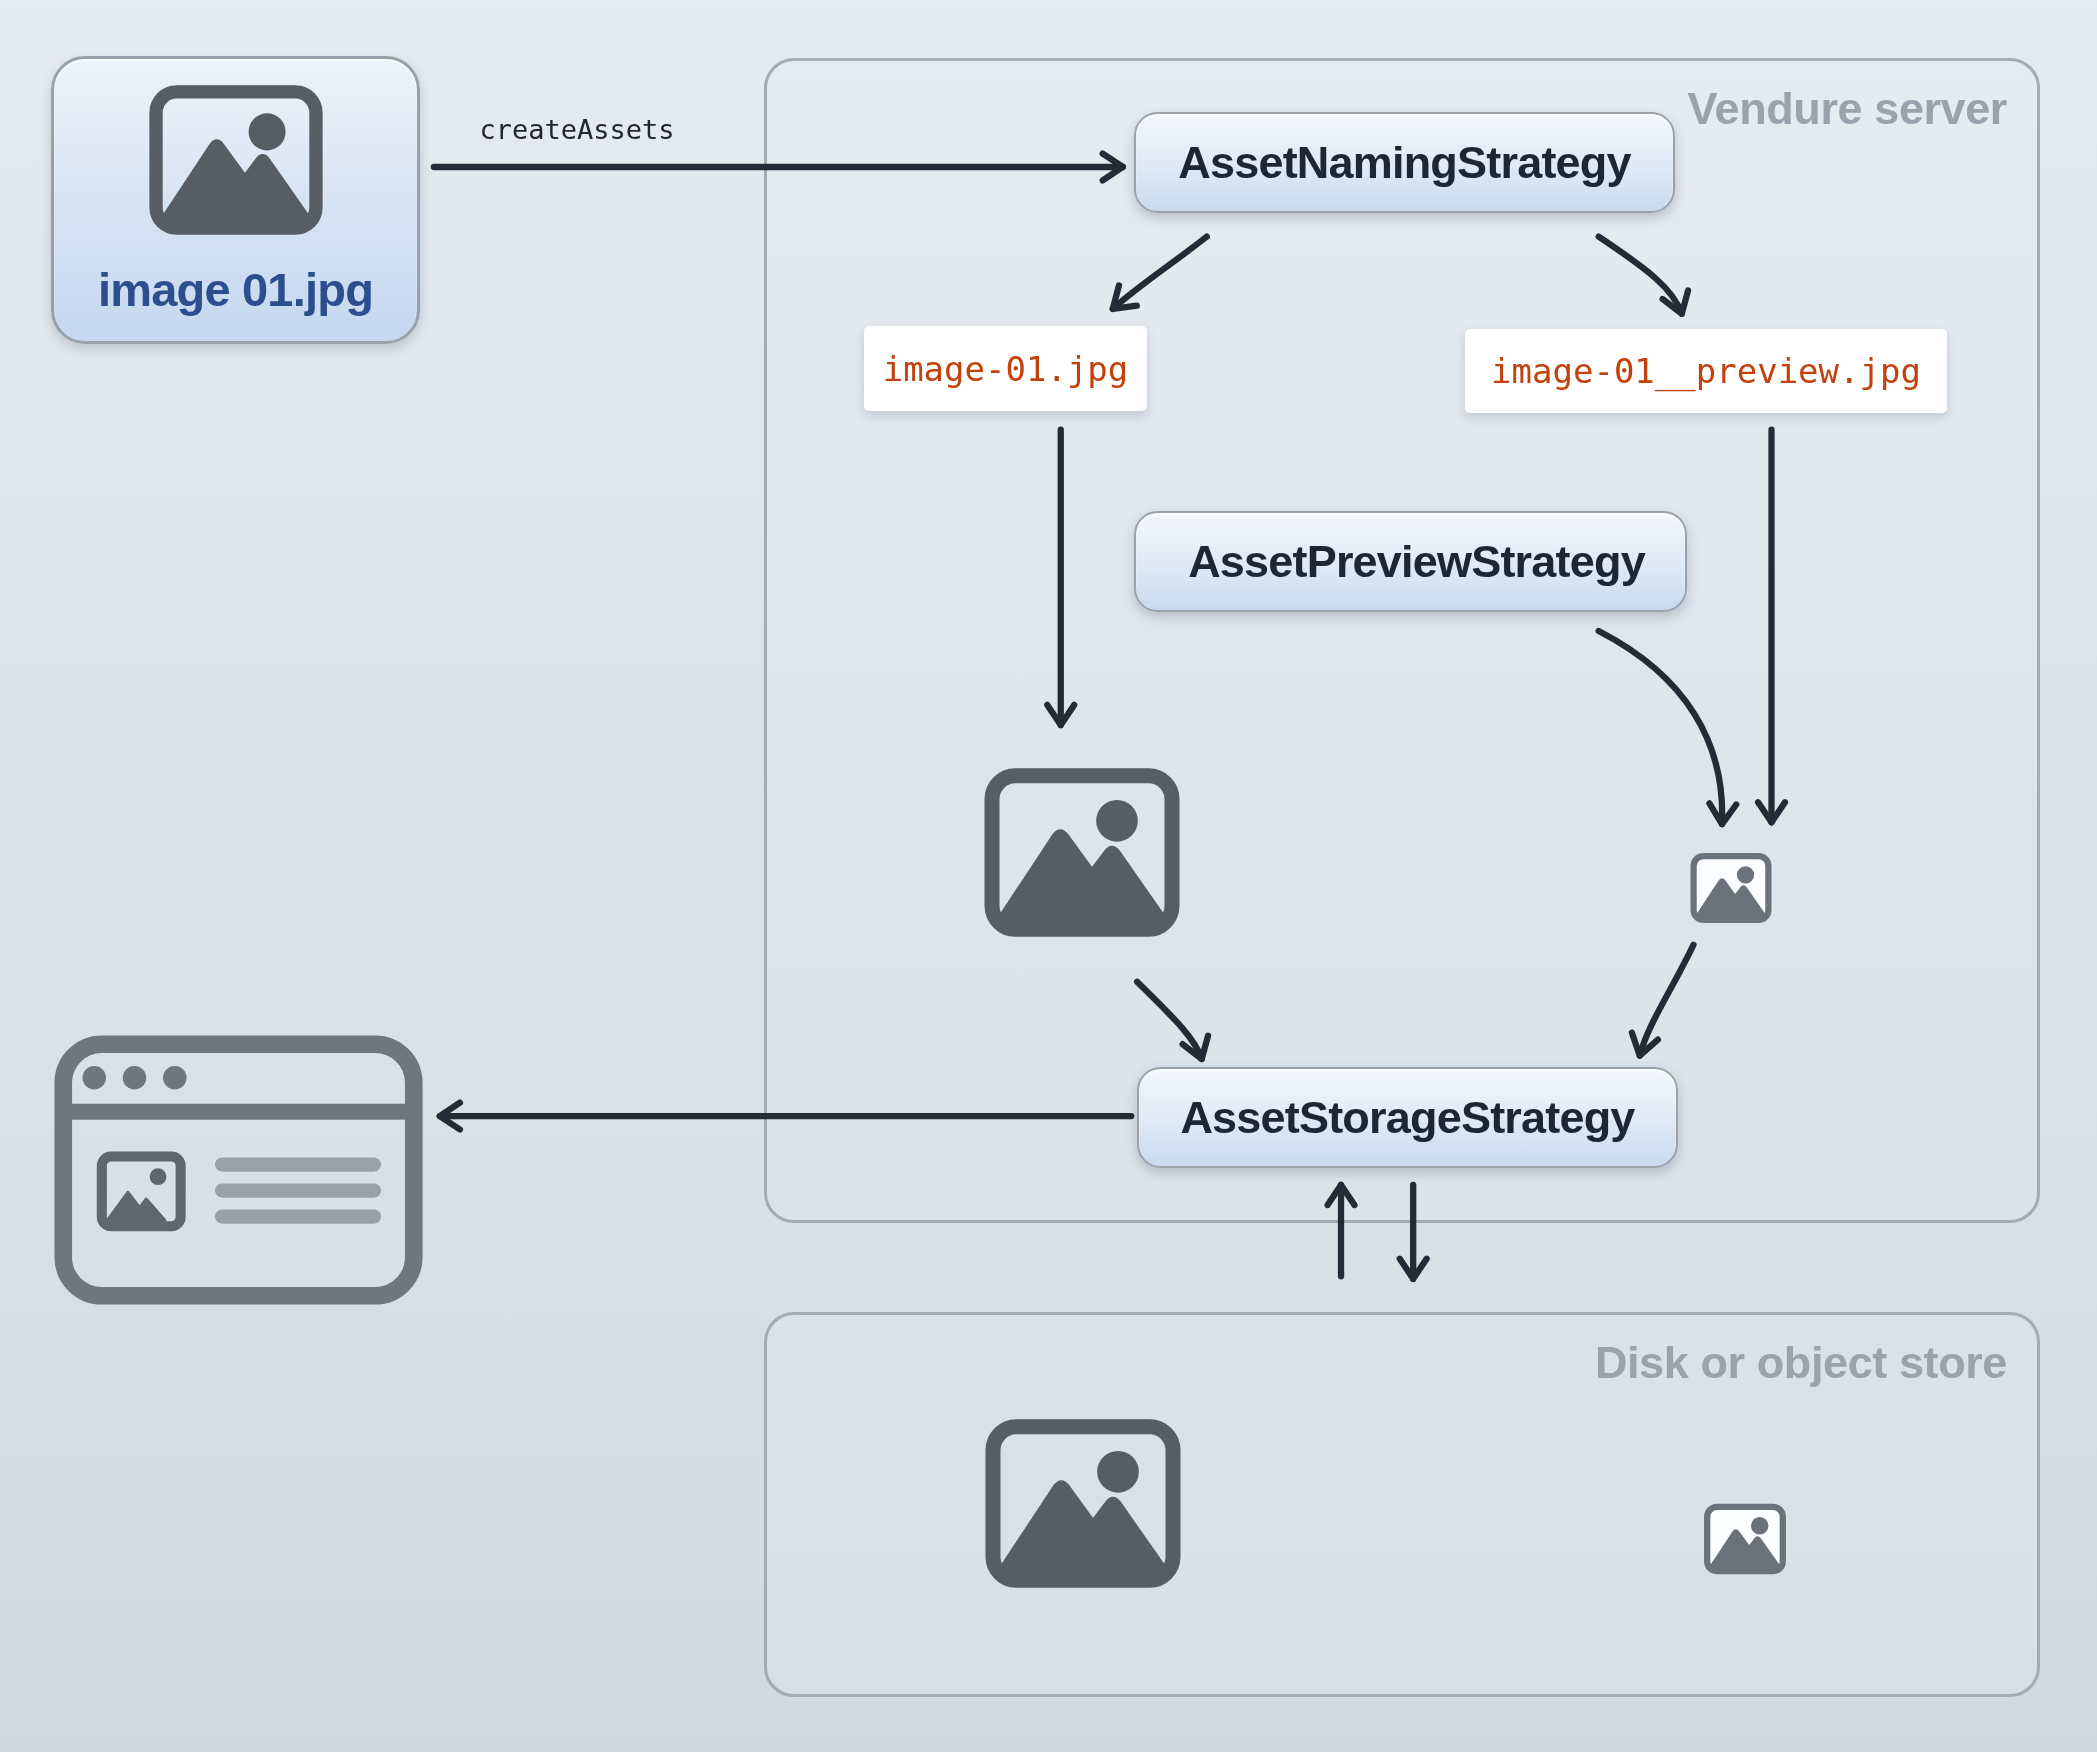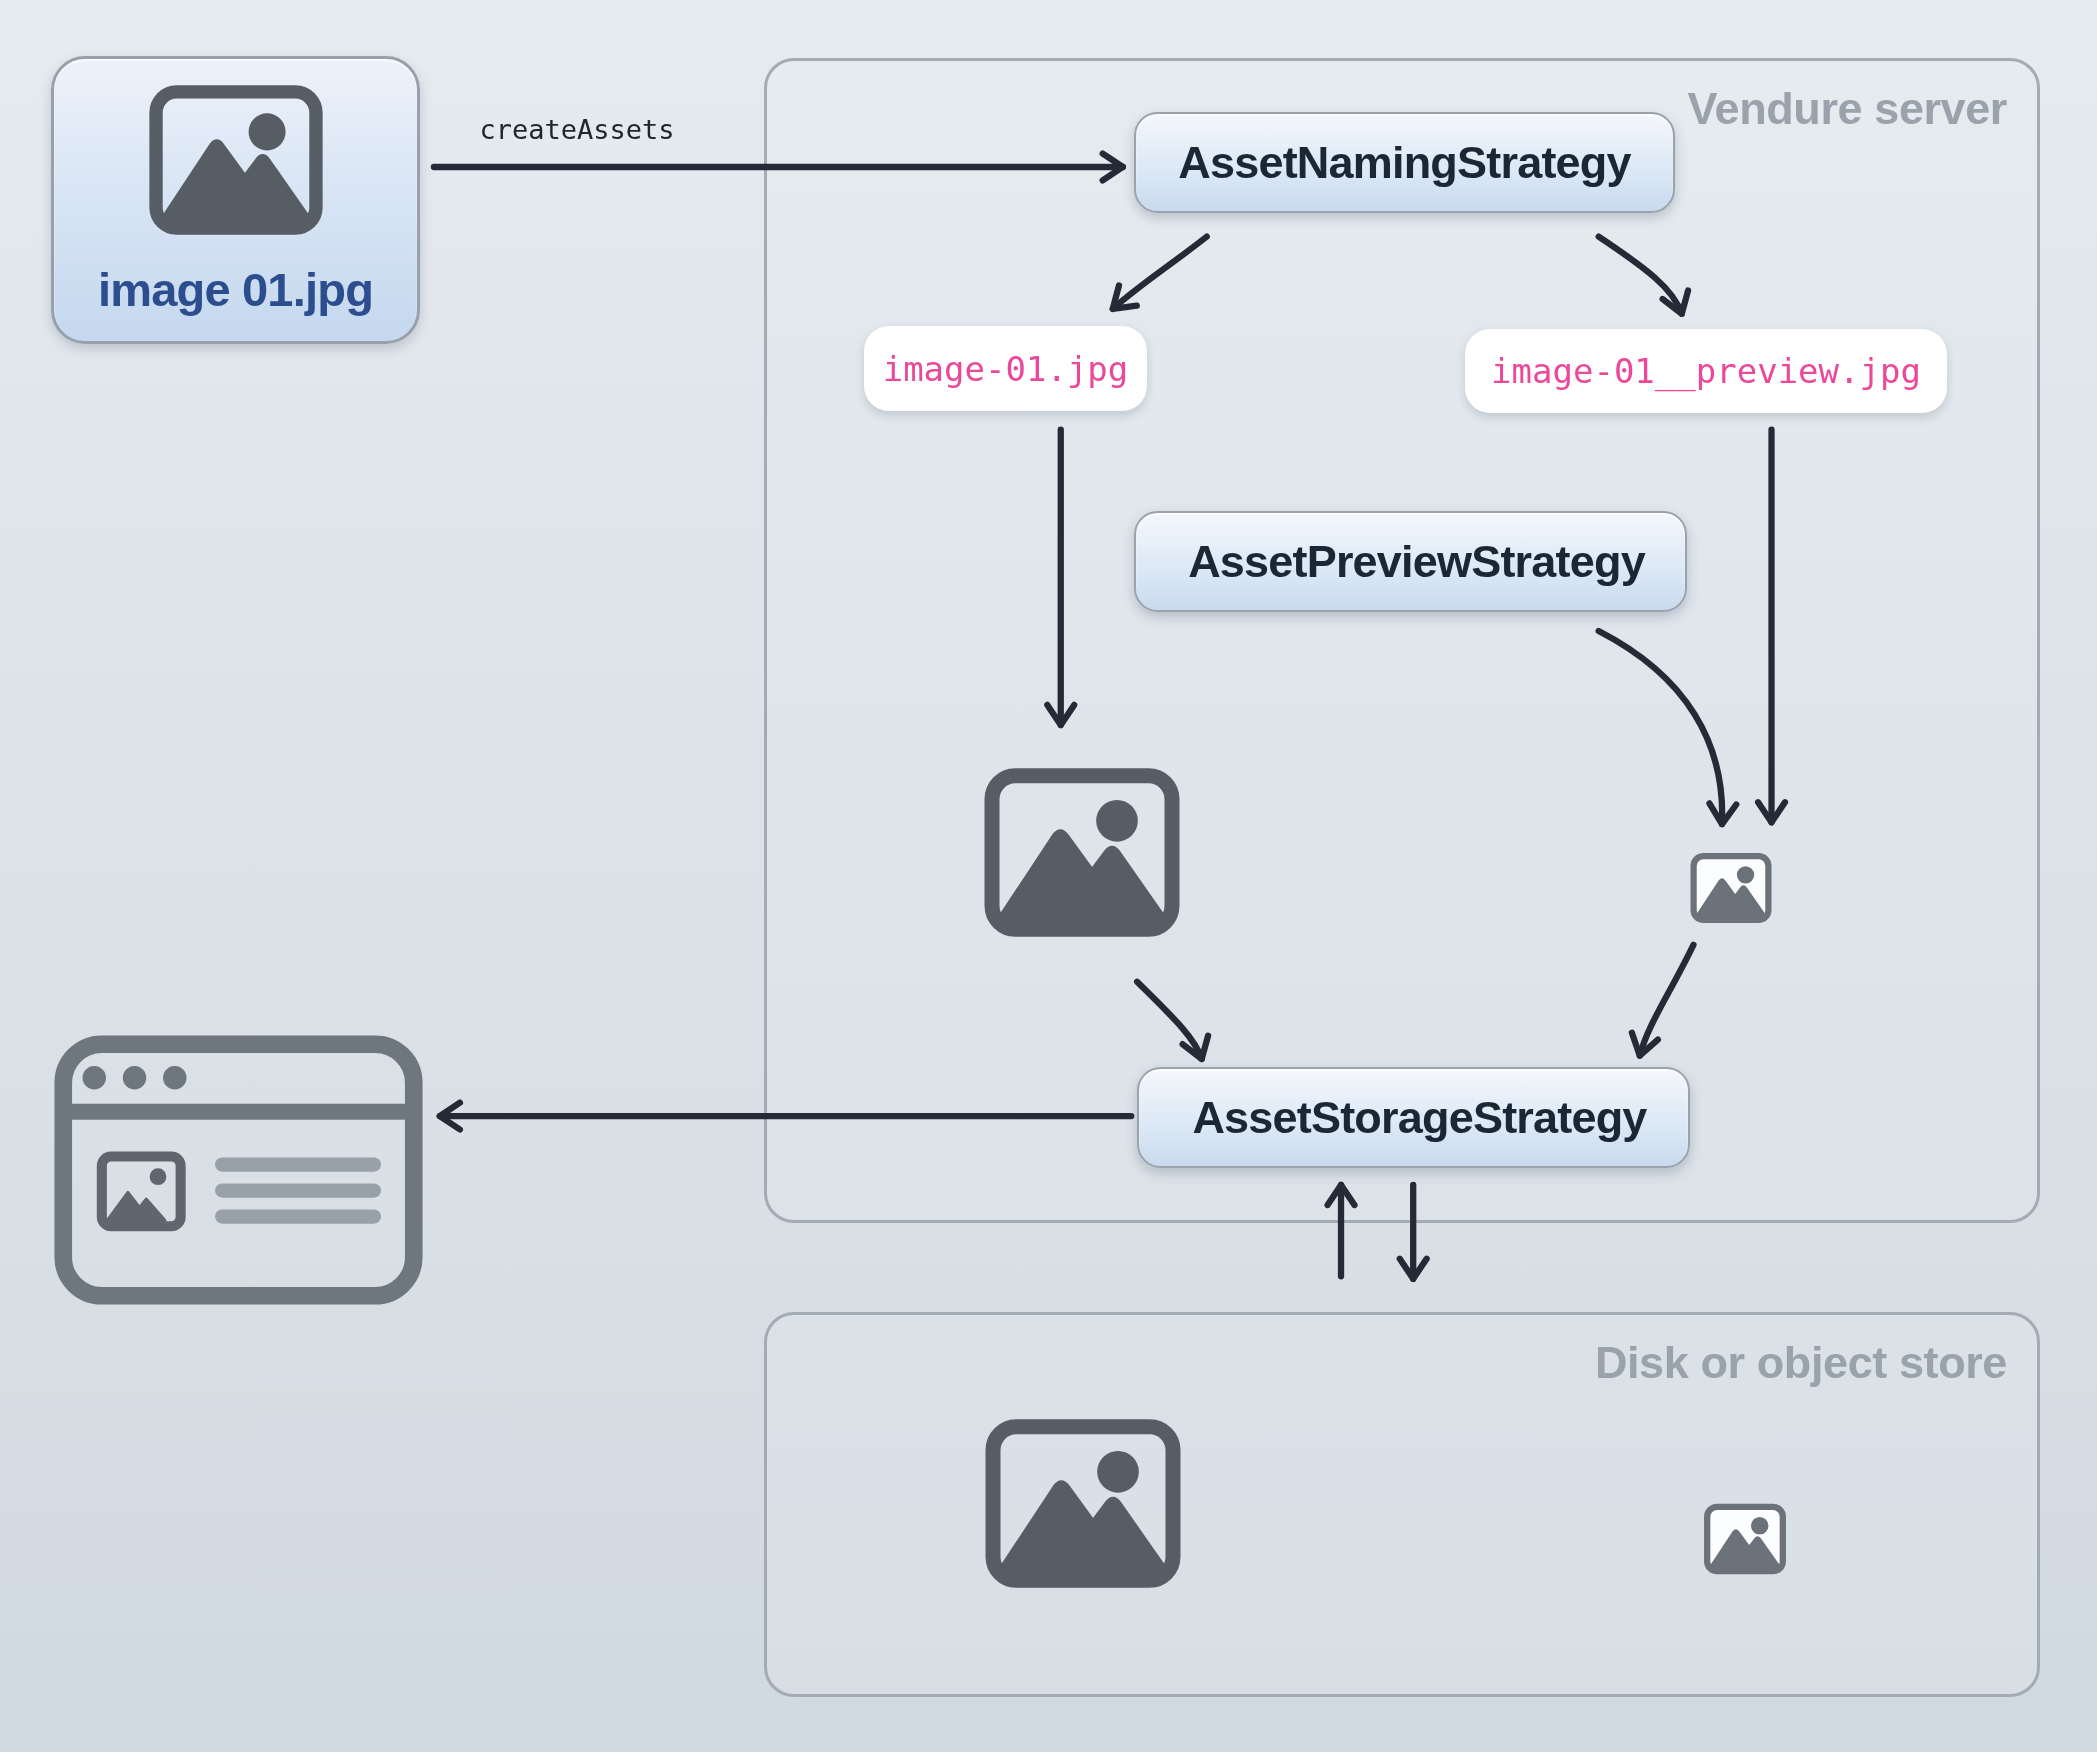--- a/index.html
+++ b/index.html
@@ -56,31 +56,31 @@
     background: linear-gradient(180deg, #f4f7fb 0%, #dde9f6 55%, #c9daee 100%);
     box-shadow: 0 5px 11.7px rgba(60, 72, 94, 0.25), inset 0 1.7px 1.7px rgba(255,255,255,0.9);
     font-size: 45px;
     font-weight: bold;
     letter-spacing: -0.8px;
     color: #1c2736;
     z-index: 3;
   }
   .node-naming  { left: 1134px; top: 112px;  }
   .node-preview { left: 1134px; top: 511px; padding-left: 12px;  }
-  .node-storage { left: 1137px; top: 1067px; padding-left: 12px; }
+  .node-storage { left: 1137px; top: 1067px; }
 
   .file-label {
     position: absolute;
     display: flex; align-items: center; justify-content: center;
     background: #ffffff;
-    border-radius: 25px;
+    border-radius: 5px;
     box-shadow: 0 4.2px 10px rgba(60, 72, 94, 0.18);
     font-family: "DejaVu Sans Mono", "Liberation Mono", monospace;
     font-size: 34px;
-    color: #ec4899;
+    color: #c2410c;
     z-index: 3;
   }
   .file-orig { left: 864px; top: 326px; width: 283px; height: 85px; }
   .file-prev { left: 1465px; top: 329px; width: 482px; height: 84px; }
 
   .source-box {
     position: absolute;
     left: 51px; top: 56px;
     width: 363px; height: 282px;
     border: 3.4px solid #98a1ab;

